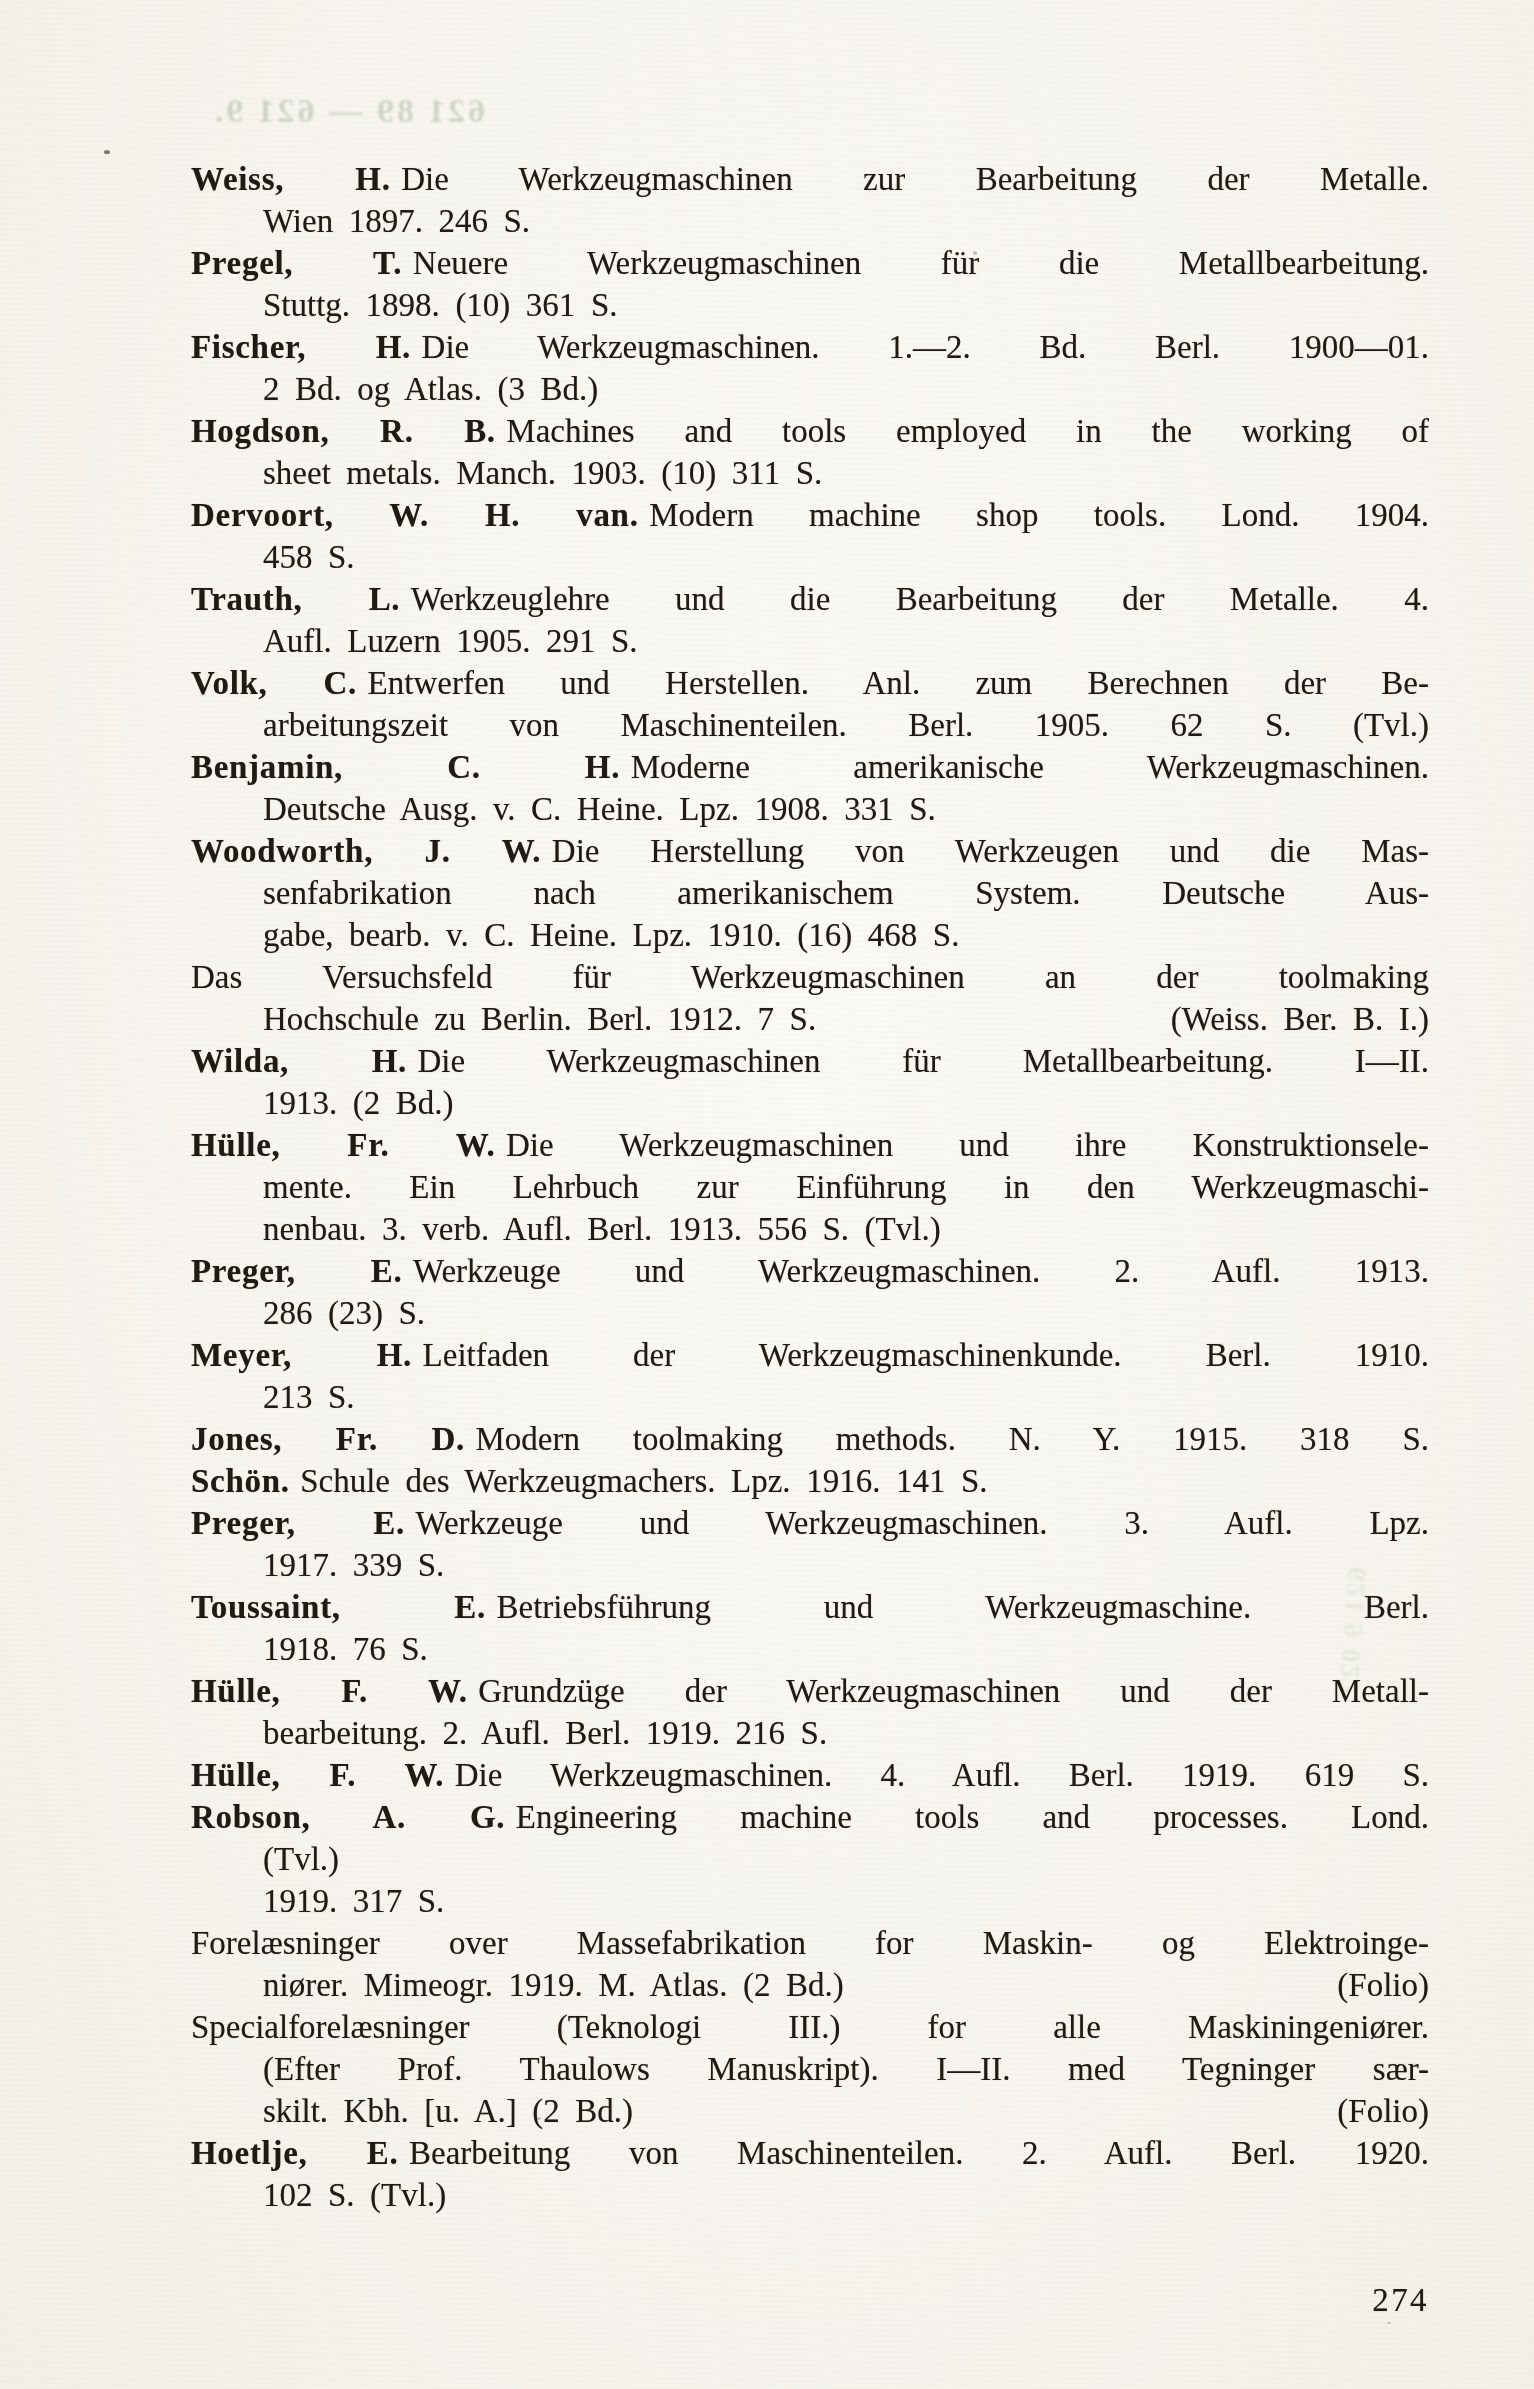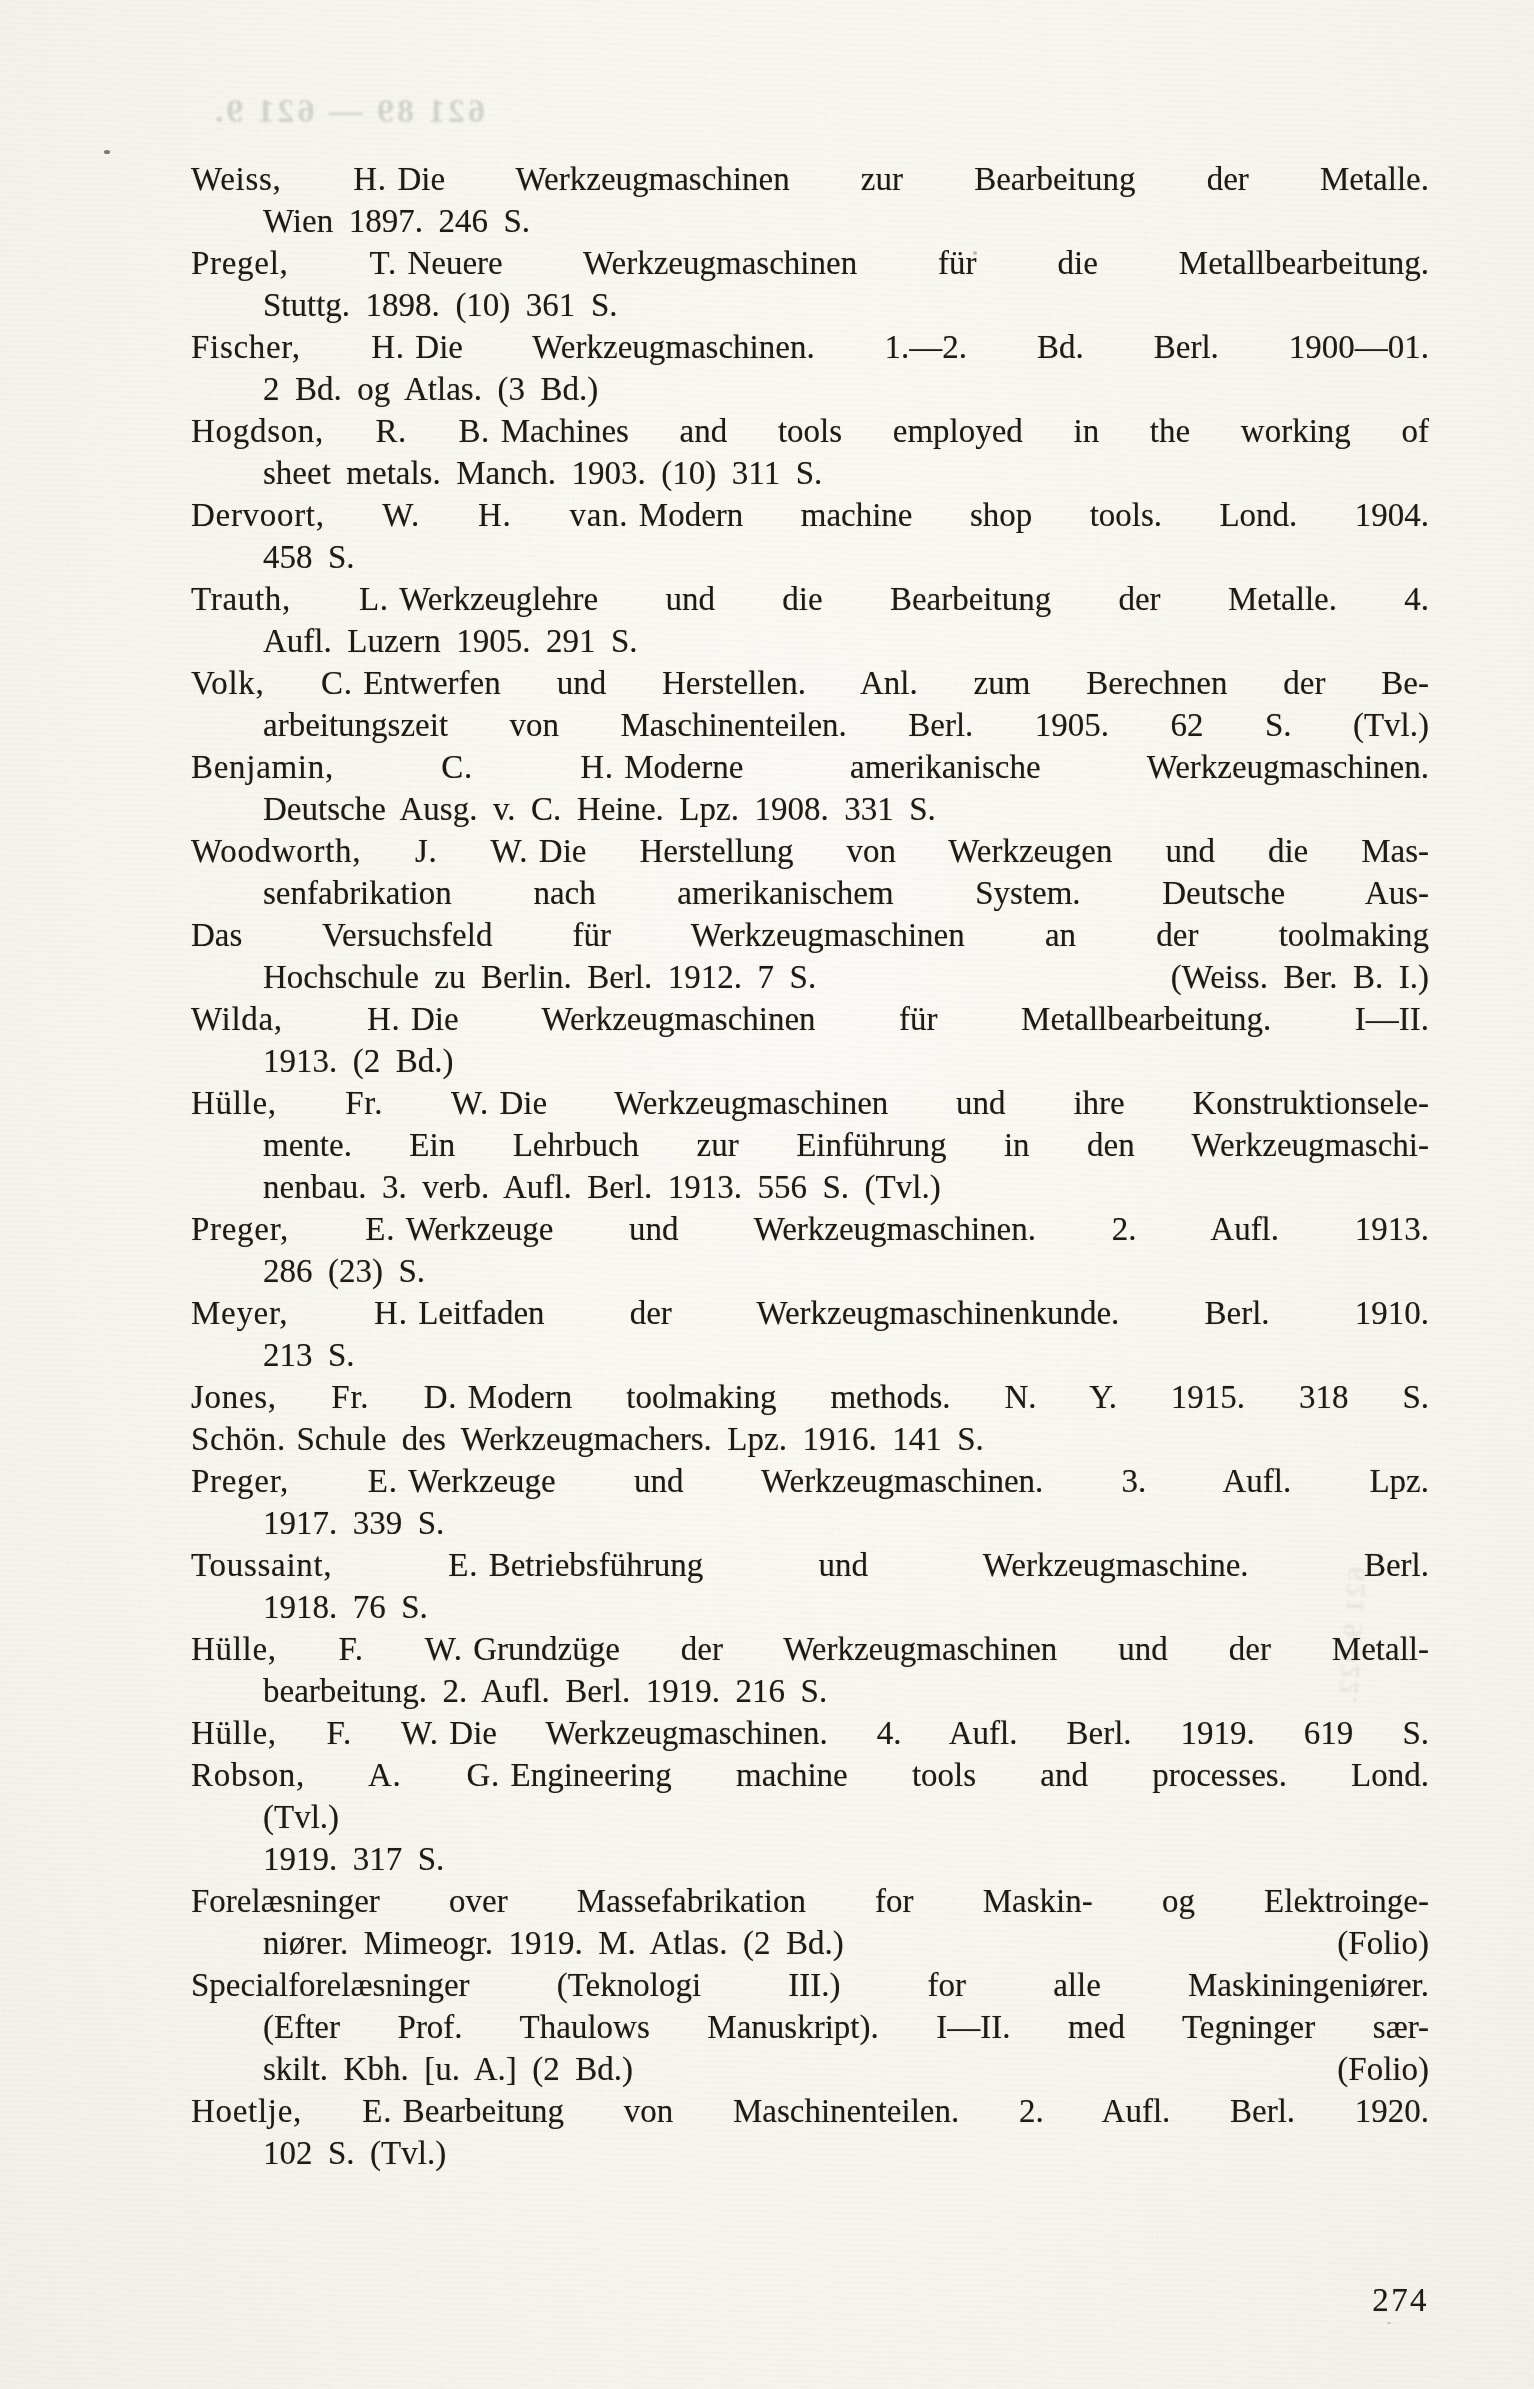--- a/index.html
+++ b/index.html
@@ -50,21 +50,21 @@
     white-space:nowrap;
     word-spacing:0.22em;
     text-shadow:0 0 0.8px rgba(42,30,16,0.42);
   }
   .ln.cont{padding-left:72px;}
   .ln.just{
     white-space:normal;
     text-align:justify;
     text-align-last:justify;
   }
-  .au{font-weight:normal;letter-spacing:0.7px;margin-right:0.32em;}
+  .au{font-weight:bold;letter-spacing:0.7px;margin-right:0.32em;}
   .rt{float:right;}
   .page-number{
     position:absolute;left:191px;top:2282px;width:1238px;
     text-align:right;font-size:33px;letter-spacing:2.4px;
     text-shadow:0 0 0.8px rgba(42,30,16,0.42);
   }
   .speck{position:absolute;background:#41382c;border-radius:50%;}
 </style>
 </head>
 <body>
@@ -87,20 +87,21 @@
       <div class="ln just"><span class="au">Dervoort, W. H. van.</span><span>Modern machine shop tools.  Lond.  1904.</span></div>
       <div class="ln cont"><span>458  S.</span></div>
       <div class="ln just"><span class="au">Trauth, L.</span><span>Werkzeuglehre und die Bearbeitung der Metalle.  4.</span></div>
       <div class="ln cont"><span>Aufl.  Luzern 1905.  291 S.</span></div>
       <div class="ln just"><span class="au">Volk, C.</span><span>Entwerfen und Herstellen.  Anl. zum Berechnen der Be-</span></div>
       <div class="ln cont just"><span>arbeitungszeit von Maschinenteilen.  Berl.  1905.  62 S.  (Tvl.)</span></div>
       <div class="ln just"><span class="au">Benjamin, C. H.</span><span>Moderne amerikanische Werkzeugmaschinen.</span></div>
       <div class="ln cont"><span>Deutsche Ausg. v. C. Heine.  Lpz. 1908.  331 S.</span></div>
       <div class="ln just"><span class="au">Woodworth, J. W.</span><span>Die Herstellung von Werkzeugen und die Mas-</span></div>
       <div class="ln cont just"><span>senfabrikation nach amerikanischem System.  Deutsche Aus-</span></div>
+      <div class="ln cont"><span>gabe, bearb. v. C. Heine.  Lpz. 1910.  (16)  468 S.</span></div>
       <div class="ln just"><span>Das Versuchsfeld für Werkzeugmaschinen an der toolmaking</span></div>
       <div class="ln cont"><span class="rt">(Weiss. Ber. B. I.)</span><span>Hochschule zu Berlin.  Berl. 1912.  7 S.</span></div>
       <div class="ln just"><span class="au">Wilda, H.</span><span>Die Werkzeugmaschinen für Metallbearbeitung.  I—II.</span></div>
       <div class="ln cont"><span>1913.  (2 Bd.)</span></div>
       <div class="ln just"><span class="au">Hülle, Fr. W.</span><span>Die Werkzeugmaschinen und ihre Konstruktionsele-</span></div>
       <div class="ln cont just"><span>mente.  Ein Lehrbuch zur Einführung in den Werkzeugmaschi-</span></div>
       <div class="ln cont"><span>nenbau.  3. verb. Aufl.  Berl. 1913.  556 S.  (Tvl.)</span></div>
       <div class="ln just"><span class="au">Preger, E.</span><span>Werkzeuge und Werkzeugmaschinen.  2. Aufl.  1913.</span></div>
       <div class="ln cont"><span>286 (23) S.</span></div>
       <div class="ln just"><span class="au">Meyer, H.</span><span>Leitfaden der Werkzeugmaschinenkunde.  Berl.  1910.</span></div>

